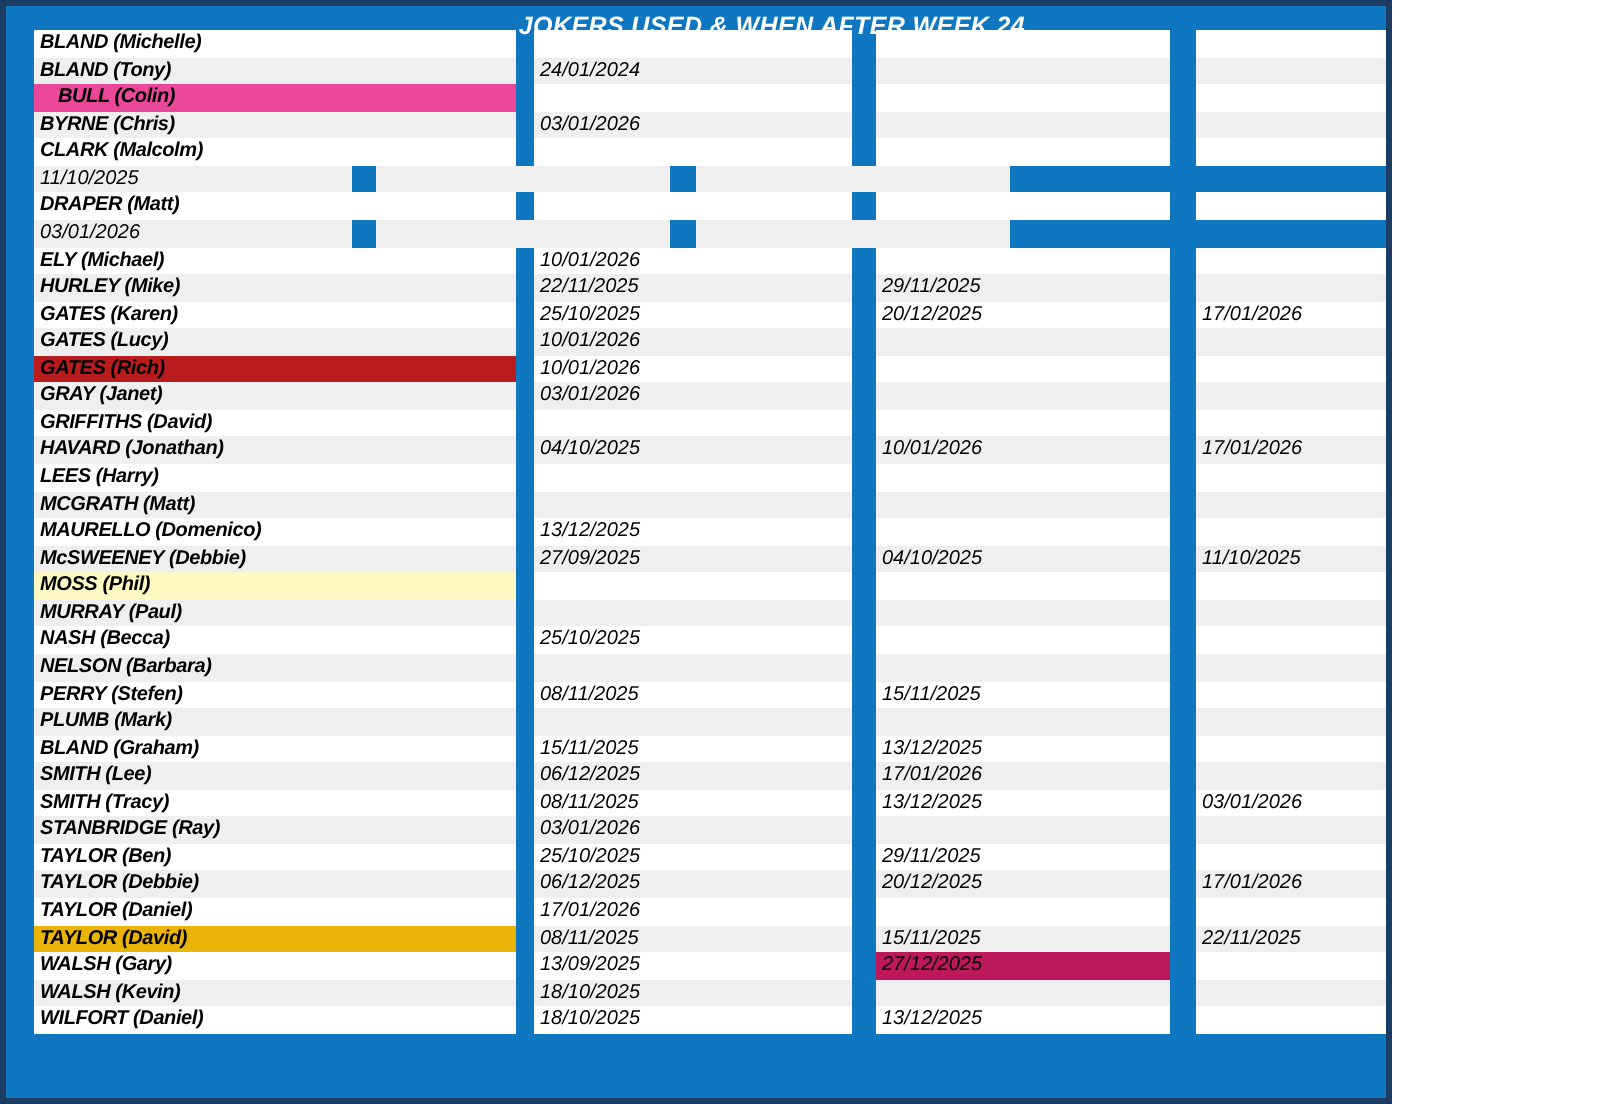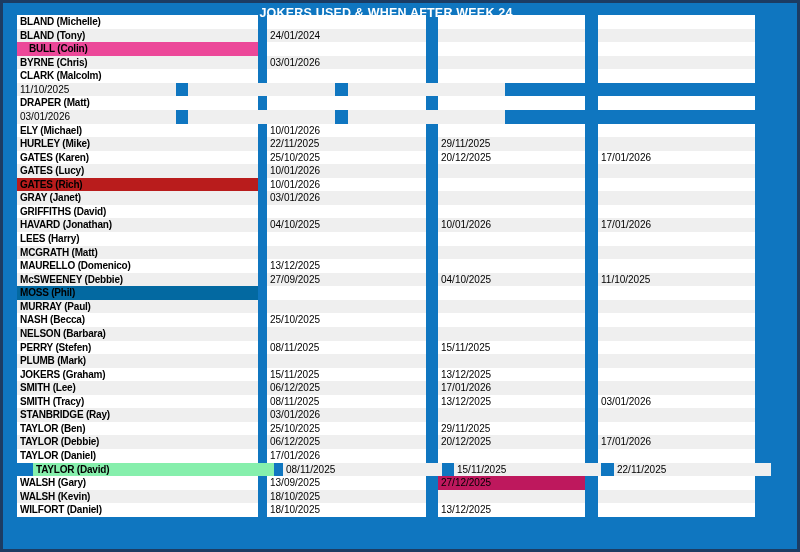--- a/index.html
+++ b/index.html
@@ -1,23 +1,24 @@
 <!DOCTYPE html>
 <html><head>
 <meta charset="utf-8">
 <style>
   html,body{margin:0;padding:0;}
   .frame{
     position:relative;
-    width:800px;height:552px;
+    width:696px;height:552px;
     box-sizing:border-box;
     border:3px solid #1c3c63;
     background:#0f76c0;
     font-family:"Liberation Sans", sans-serif;
     overflow:hidden;
+    font-style:italic;
   }
   .title{
     position:absolute;top:3px;left:14px;width:738px;
     text-align:center;
     color:#ffffff;font-weight:bold;font-size:12.5px;letter-spacing:.2px;
     white-space:nowrap;
   }
   .headers{
     position:absolute;top:17px;left:14px;
     display:flex;
@@ -178,21 +179,21 @@
         <div class="cell c-u2" style="color: rgb(0, 0, 0); background: rgb(255, 255, 255);"></div>
         <div class="cell c-u3" style="color: rgb(0, 0, 0); background: rgb(255, 255, 255);"></div>
       </div>
       <div class="row alt">
         <div class="cell c-name" style="color: rgb(0, 0, 0); background: rgb(239, 239, 239);">McSWEENEY (Debbie)</div>
         <div class="cell c-u1" style="color: rgb(0, 0, 0); background: rgb(239, 239, 239);">27/09/2025</div>
         <div class="cell c-u2" style="color: rgb(0, 0, 0); background: rgb(239, 239, 239);">04/10/2025</div>
         <div class="cell c-u3" style="color: rgb(0, 0, 0); background: rgb(239, 239, 239);">11/10/2025</div>
       </div>
       <div class="row">
-        <div class="cell c-name" style="color: rgb(0, 0, 0); background: #0369a1;">MOSS (Phil)</div>
+        <div class="cell c-name" style="color: rgb(0, 0, 0); background: #fef9c3;">MOSS (Phil)</div>
         <div class="cell c-u1" style="color: rgb(0, 0, 0); background: rgb(255, 255, 255);"></div>
         <div class="cell c-u2" style="color: rgb(0, 0, 0); background: rgb(255, 255, 255);"></div>
         <div class="cell c-u3" style="color: rgb(0, 0, 0); background: rgb(255, 255, 255);"></div>
       </div>
       <div class="row alt">
         <div class="cell c-name" style="color: rgb(0, 0, 0); background: rgb(239, 239, 239);">MURRAY (Paul)</div>
         <div class="cell c-u1" style="color: rgb(0, 0, 0); background: rgb(239, 239, 239);"></div>
         <div class="cell c-u2" style="color: rgb(0, 0, 0); background: rgb(239, 239, 239);"></div>
         <div class="cell c-u3" style="color: rgb(0, 0, 0); background: rgb(239, 239, 239);"></div>
       </div>
@@ -214,21 +215,21 @@
         <div class="cell c-u2" style="color: rgb(0, 0, 0); background: rgb(255, 255, 255);">15/11/2025</div>
         <div class="cell c-u3" style="color: rgb(0, 0, 0); background: rgb(255, 255, 255);"></div>
       </div>
       <div class="row alt">
         <div class="cell c-name" style="color: rgb(0, 0, 0); background: rgb(239, 239, 239);">PLUMB (Mark)</div>
         <div class="cell c-u1" style="color: rgb(0, 0, 0); background: rgb(239, 239, 239);"></div>
         <div class="cell c-u2" style="color: rgb(0, 0, 0); background: rgb(239, 239, 239);"></div>
         <div class="cell c-u3" style="color: rgb(0, 0, 0); background: rgb(239, 239, 239);"></div>
       </div>
       <div class="row">
-        <div class="cell c-name" style="color: rgb(0, 0, 0); background: rgb(255, 255, 255);">JOKERS (Graham)</div>
+        <div class="cell c-name" style="color: rgb(0, 0, 0); background: rgb(255, 255, 255);">BLAND (Graham)</div>
         <div class="cell c-u1" style="color: rgb(0, 0, 0); background: rgb(255, 255, 255);">15/11/2025</div>
         <div class="cell c-u2" style="color: rgb(0, 0, 0); background: rgb(255, 255, 255);">13/12/2025</div>
         <div class="cell c-u3" style="color: rgb(0, 0, 0); background: rgb(255, 255, 255);"></div>
       </div>
       <div class="row alt">
         <div class="cell c-name" style="color: rgb(0, 0, 0); background: rgb(239, 239, 239);">SMITH (Lee)</div>
         <div class="cell c-u1" style="color: rgb(0, 0, 0); background: rgb(239, 239, 239);">06/12/2025</div>
         <div class="cell c-u2" style="color: rgb(0, 0, 0); background: rgb(239, 239, 239);">17/01/2026</div>
         <div class="cell c-u3" style="color: rgb(0, 0, 0); background: rgb(239, 239, 239);"></div>
       </div>
@@ -256,21 +257,21 @@
         <div class="cell c-u2" style="color: rgb(0, 0, 0); background: rgb(239, 239, 239);">20/12/2025</div>
         <div class="cell c-u3" style="color: rgb(0, 0, 0); background: rgb(239, 239, 239);">17/01/2026</div>
       </div>
       <div class="row">
         <div class="cell c-name" style="color: rgb(0, 0, 0); background: rgb(255, 255, 255);">TAYLOR (Daniel)</div>
         <div class="cell c-u1" style="color: rgb(0, 0, 0); background: rgb(255, 255, 255);">17/01/2026</div>
         <div class="cell c-u2" style="color: rgb(0, 0, 0); background: rgb(255, 255, 255);"></div>
         <div class="cell c-u3" style="color: rgb(0, 0, 0); background: rgb(255, 255, 255);"></div>
       </div>
       <div class="row alt">
-        <div class="cell c-name" style="color: rgb(0, 0, 0); background: #86efac; margin-left: 16px;">TAYLOR (David)</div>
+        <div class="cell c-name" style="color: rgb(0, 0, 0); background: #eab308;">TAYLOR (David)</div>
         <div class="cell c-u1" style="color: rgb(0, 0, 0); background: rgb(239, 239, 239);">08/11/2025</div>
         <div class="cell c-u2" style="color: rgb(0, 0, 0); background: rgb(239, 239, 239);">15/11/2025</div>
         <div class="cell c-u3" style="color: rgb(0, 0, 0); background: rgb(239, 239, 239);">22/11/2025</div>
       </div>
       <div class="row">
         <div class="cell c-name" style="color: rgb(0, 0, 0); background: rgb(255, 255, 255);">WALSH (Gary)</div>
         <div class="cell c-u1" style="color: rgb(0, 0, 0); background: rgb(255, 255, 255);">13/09/2025</div>
         <div class="cell c-u2" style="color: rgb(0, 0, 0); background: #be185d;">27/12/2025</div>
         <div class="cell c-u3" style="color: rgb(0, 0, 0); background: rgb(255, 255, 255);"></div>
       </div>

